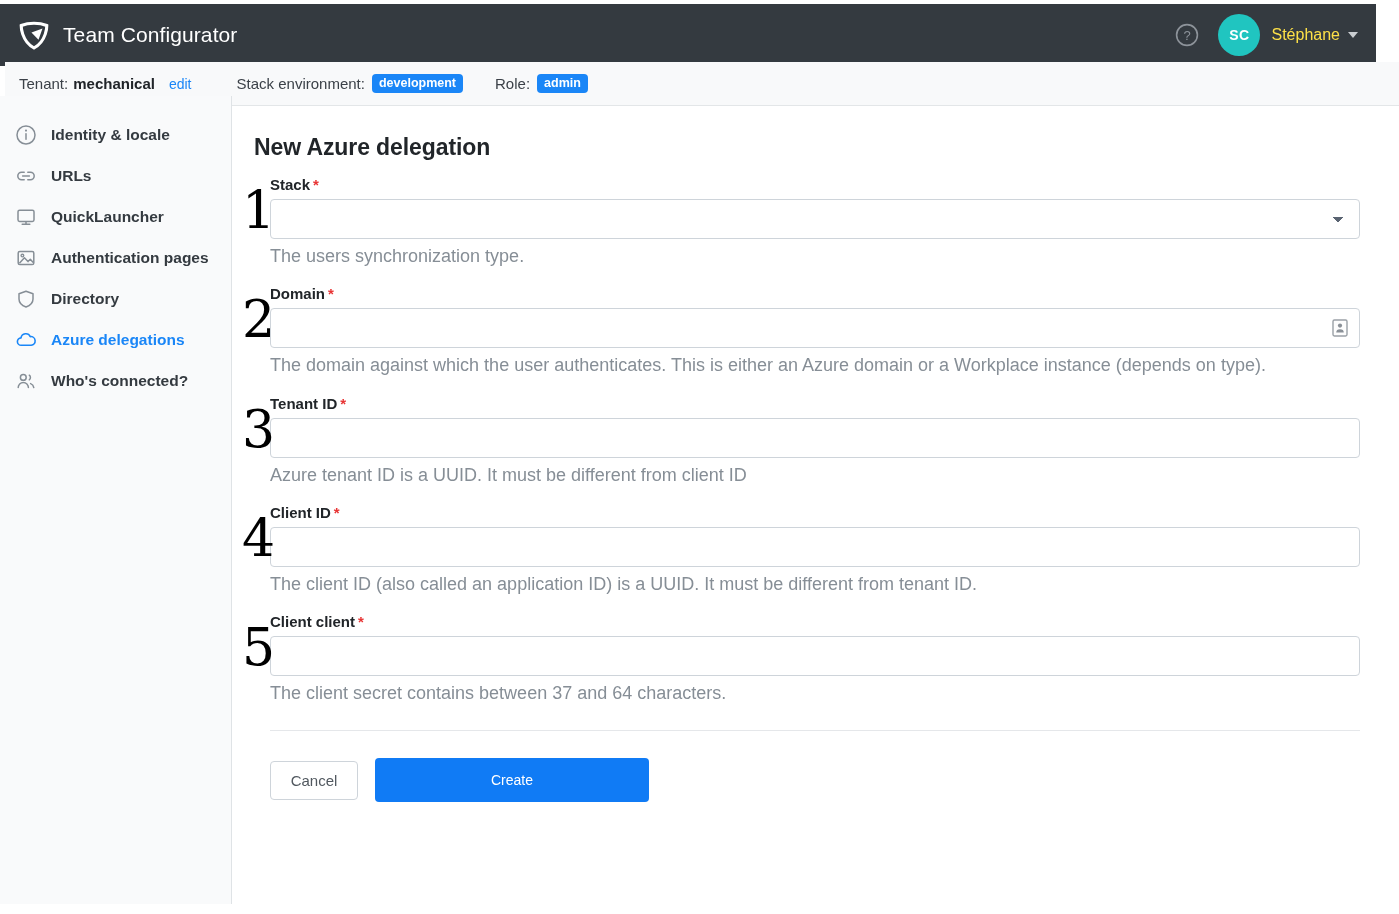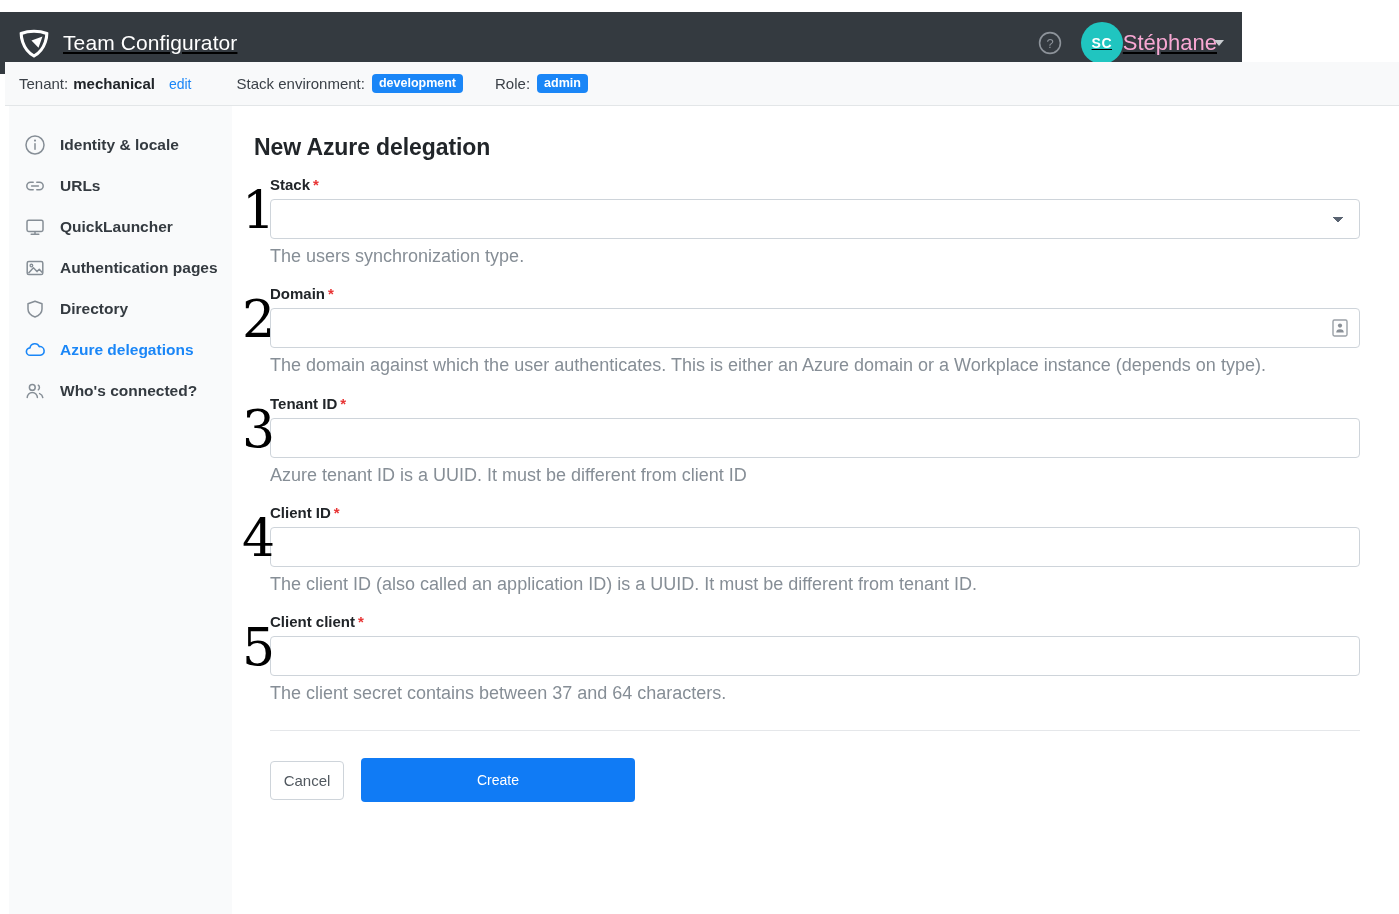--- a/index.html
+++ b/index.html
@@ -6,45 +6,45 @@
   html, body {
     margin: 0; padding: 0;
     width: 1399px; height: 914px;
     background: #ffffff;
     font-family: "Liberation Sans", sans-serif;
     overflow: hidden;
   }
 
   
   #app-header {
-    position: absolute; left: 0; top: 12px;
-    width: 1242px; height: 62px;
+    position: absolute; left: 0; top: 4px;
+    width: 1376px; height: 62px;
     background: #343a40;
-    display: flex; align-items: center; text-decoration: underline;
+    display: flex; align-items: center;
   }
   #brand { display: flex; align-items: center; padding-left: 18px; }
   #brand-logo { width: 32px; height: 32px; display: block; }
   #brand-title {
     color: #ffffff; font-size: 21px; font-weight: 400;
     margin-left: 13px; letter-spacing: .1px; white-space: nowrap;
   }
   #header-right {
     margin-left: auto; display: flex; align-items: center;
     padding-right: 18px; gap: 18px;
   }
   #help-icon { width: 26px; height: 26px; display: block; cursor: pointer; }
-  #user-menu { display: flex; align-items: center; gap: 0; cursor: pointer; }
+  #user-menu { display: flex; align-items: center; gap: 11px; cursor: pointer; }
   #avatar {
     width: 42px; height: 42px; border-radius: 50%;
     background: #20c5c0;
     color: #ffffff; font-size: 14px; font-weight: 700;
     display: flex; align-items: center; justify-content: center;
     letter-spacing: .5px;
   }
-  #user-name { color: #f9a8d4; font-size: 22px; white-space: nowrap; }
+  #user-name { color: #fde047; font-size: 16px; white-space: nowrap; }
   #caret-down {
     width: 0; height: 0; margin-left: -3px;
     border-left: 5px solid transparent; border-right: 5px solid transparent;
     border-top: 6px solid #c9cdd1;
   }
 
   
   #context-bar {
     position: absolute; left: 5px; top: 62px;
     width: 1399px; height: 44px;
@@ -63,25 +63,24 @@
     text-decoration: none; cursor: pointer;
   }
   .ctx-badge {
     margin-left: 7px; background: #1a86f7; color: #ffffff;
     font-size: 12.5px; font-weight: 700;
     padding: 3px 7px 4px 7px; border-radius: 4px; line-height: 1;
   }
 
   
   #sidebar {
-    position: absolute; left: 0; top: 106px;
+    position: absolute; left: 0; top: 96px;
     width: 232px; height: 808px;
     background: #f9fafb; border-right: 1px solid #dfe3e6;
     padding-top: 18px;
-    margin-left: 9px;
   }
   .nav-item {
     display: flex; align-items: center;
     height: 41px; padding-left: 14px; cursor: pointer;
     color: #343a40;
   }
   .nav-icon {
     width: 24px; height: 24px; flex: 0 0 24px;
     display: flex; align-items: center; justify-content: center;
   }
@@ -154,21 +153,21 @@
   #form-divider {
     margin: 25px 38px 0 38px; width: 1090px;
     border-top: 1px solid #e5e7ea; height: 0;
   }
 
   #form-actions {
     margin-top: 27px; padding-left: 38px;
     display: flex; align-items: center; gap: 17px;
   }
   #cancel-button {
-    width: 74px; height: 39px;
+    width: 88px; height: 39px;
     background: #ffffff; border: 1px solid #ced4da; border-radius: 4px;
     font-size: 15px; color: #51585f; cursor: pointer;
     font-family: "Liberation Sans", sans-serif;
   }
   #create-button {
     width: 274px; height: 44px;
     background: #107bf5; border: none; border-radius: 4px;
     font-size: 14px; color: #ffffff; cursor: pointer;
     font-family: "Liberation Sans", sans-serif;
   }

